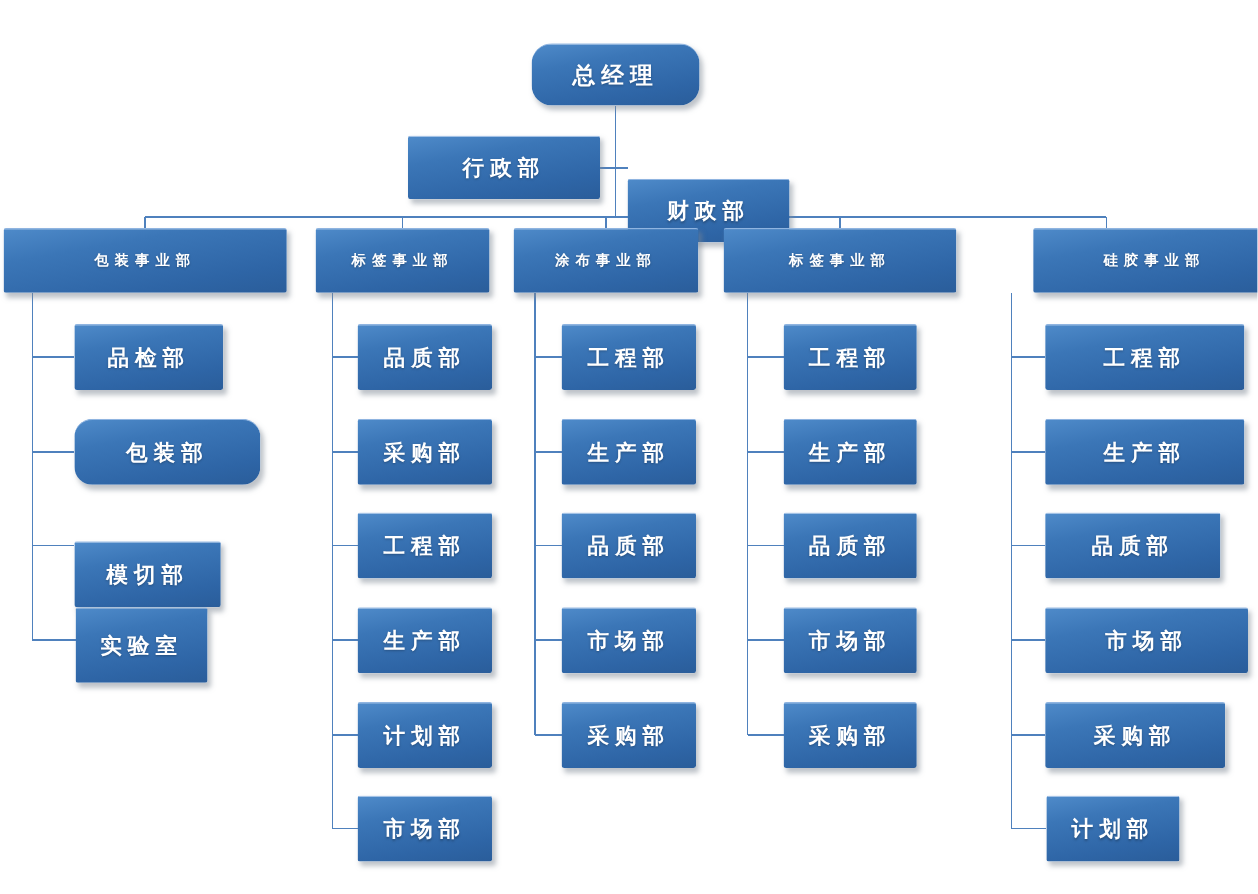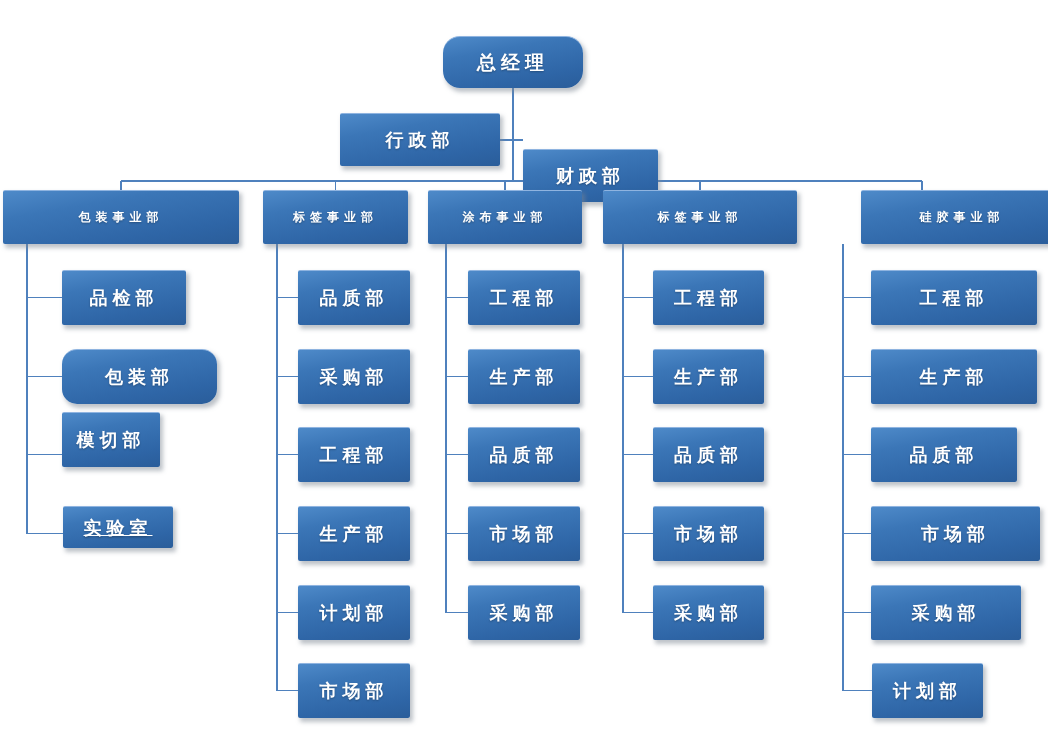--- a/index.html
+++ b/index.html
@@ -74,22 +74,22 @@
       <line x1="843" y1="612.5" x2="871" y2="612.5" stroke="#4f81bd" stroke-width="1.4" shape-rendering="crispEdges"></line>
       <line x1="843" y1="690.5" x2="872" y2="690.5" stroke="#4f81bd" stroke-width="1.4" shape-rendering="crispEdges"></line>
     </svg>
 
 <div class="node lv1" style="left: 443px; top: 36px; width: 140px; height: 52px;">总经理</div>
     <div class="node lv2" style="left: 340px; top: 113px; width: 160px; height: 53px;">行政部</div>
     <div class="node lv2" style="left: 523px; top: 113px; width: 135px; height: 53px; margin-top: 36px;">财政部</div>
     <div class="node lv3" style="left: 3px; top: 190px; width: 236px; height: 54px;">包装事业部</div>
     <div class="node lv4" style="left: 62px; top: 270px; width: 124px; height: 55px;">品检部</div>
     <div class="node lv4" style="left: 62px; top: 349px; width: 155px; height: 55px; border-radius: 15px;">包装部</div>
-    <div class="node lv4" style="left: 62px; top: 412px; width: 98px; height: 55px;">模切部</div>
-    <div class="node lv4" style="left: 63px; top: 506px; width: 110px; height: 42px; text-decoration: underline;">实验室</div>
+    <div class="node lv4" style="left: 62px; top: 451px; width: 122px; height: 55px;">模切部</div>
+    <div class="node lv4" style="left: 63px; top: 506px; width: 110px; height: 63px;">实验室</div>
     <div class="node lv3" style="left: 263px; top: 190px; width: 145px; height: 54px;">标签事业部</div>
     <div class="node lv4" style="left: 298px; top: 270px; width: 112px; height: 55px;">品质部</div>
     <div class="node lv4" style="left: 298px; top: 349px; width: 112px; height: 55px;">采购部</div>
     <div class="node lv4" style="left: 298px; top: 427px; width: 112px; height: 55px;">工程部</div>
     <div class="node lv4" style="left: 298px; top: 506px; width: 112px; height: 55px;">生产部</div>
     <div class="node lv4" style="left: 298px; top: 585px; width: 112px; height: 55px;">计划部</div>
     <div class="node lv4" style="left: 298px; top: 663px; width: 112px; height: 55px;">市场部</div>
     <div class="node lv3" style="left: 428px; top: 190px; width: 154px; height: 54px;">涂布事业部</div>
     <div class="node lv4" style="left: 468px; top: 270px; width: 112px; height: 55px;">工程部</div>
     <div class="node lv4" style="left: 468px; top: 349px; width: 112px; height: 55px;">生产部</div>

